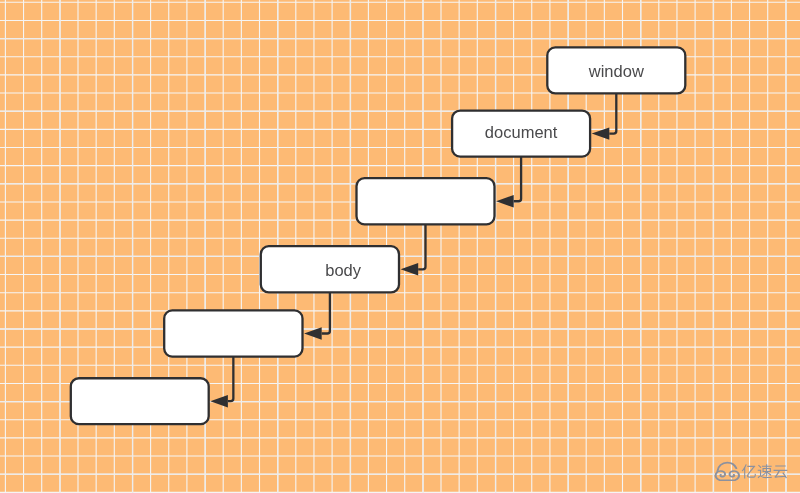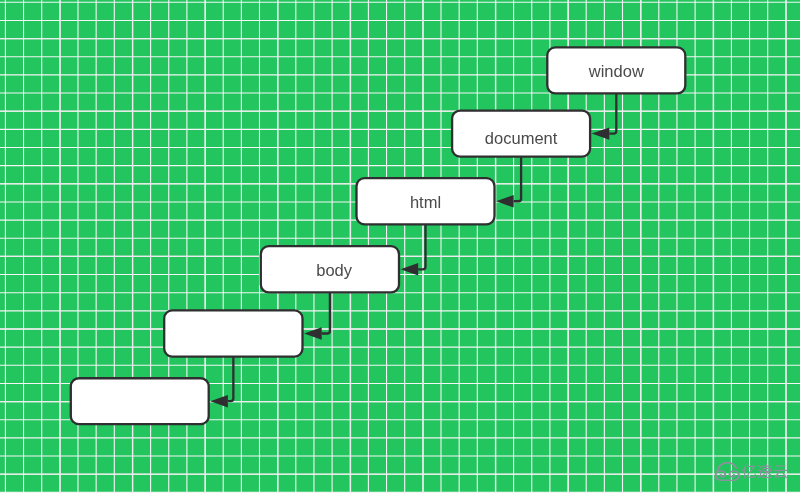--- a/index.html
+++ b/index.html
@@ -5,21 +5,21 @@
 <style>
   html, body { margin: 0; padding: 0; }
   body {
     width: 800px; height: 493px; overflow: hidden;
     background: #ffffff;
     font-family: "Liberation Sans", sans-serif;
   }
   #canvas {
     position: relative;
     width: 800px; height: 493px;
-    background: #22c55e;
+    background: #fdba74;
   }
   #grid, #diagram, #labels, #watermark {
     position: absolute; left: 0; top: 0;
     width: 800px; height: 493px;
   }
   #labels, #watermark { pointer-events: none; }
   
   #labels { transform: translateZ(0); }
   .node-label {
     position: absolute;
@@ -145,23 +145,22 @@
         <rect x="452.1" y="110.55" width="138" height="46.1" rx="8" ry="8" fill="#ffffff" stroke="#2f2f31" stroke-width="2.3"></rect>
         <rect x="356.5" y="178.15" width="138" height="46.2" rx="8" ry="8" fill="#ffffff" stroke="#2f2f31" stroke-width="2.3"></rect>
         <rect x="260.8" y="246.15" width="138.2" height="46.3" rx="8" ry="8" fill="#ffffff" stroke="#2f2f31" stroke-width="2.3"></rect>
         <rect x="164.2" y="310.45" width="138.3" height="46.1" rx="8" ry="8" fill="#ffffff" stroke="#2f2f31" stroke-width="2.3"></rect>
         <rect x="70.8" y="378.25" width="137.9" height="45.9" rx="8" ry="8" fill="#ffffff" stroke="#2f2f31" stroke-width="2.3"></rect>
       </g>
   </svg>
 
   <div id="labels">
       <div class="node-label" style="left: 547.3px; top: 48.05px; width: 138px; height: 46px; font-size: 16.5px; color: rgb(74, 74, 76);">window</div>
-      <div class="node-label" style="left: 452.1px; top: 119px; width: 138px; height: 39px; font-size: 16.5px; color: rgb(74, 74, 76);">document</div>
-      <div class="node-label" style="left: 356.5px; top: 178.75px; width: 138px; height: 46.2px; font-size: 16.5px; color: rgb(74, 74, 76);">html</div>
-      <div class="node-label" style="left: 265px; top: 246.75px; width: 138.2px; height: 46.3px; font-size: 16.5px; color: rgb(74, 74, 76);">body</div>
+      <div class="node-label" style="left: 452.1px; top: 113px; width: 138px; height: 39px; font-size: 16.5px; color: rgb(74, 74, 76);">document</div>
+      <div class="node-label" style="left: 274px; top: 246.75px; width: 138.2px; height: 46.3px; font-size: 16.5px; color: rgb(74, 74, 76);">body</div>
     </div>
 
   <svg id="watermark" width="800" height="493" viewBox="0 0 800 493">
       <g fill="none" stroke="#8c919e" stroke-width="8.2" stroke-linecap="round" stroke-linejoin="round" transform="translate(714.8,461.7) scale(0.2500,0.2020)">
         <path d="M 10.5 47 C 12.5 22 29 4.5 50 4.5 C 67 4.5 80 16 86 32.5"></path>
         <path d="M 23.61 64.70 A 5.86 5.86 0 0 0 25.99 73.26 A 10.78 10.78 0 0 0 40.08 67.07 A 15.70 15.70 0 0 0 30.47 47.17 A 20.62 20.62 0 0 0 4.51 59.81 A 25.54 25.54 0 0 0 19.75 92.05 L 80.25 92.05 A 25.54 25.54 0 0 0 95.49 59.81 A 20.62 20.62 0 0 0 69.53 47.17 A 15.70 15.70 0 0 0 59.92 67.07 A 10.78 10.78 0 0 0 74.01 73.26 A 5.86 5.86 0 0 0 76.39 64.70"></path>
       </g>
       <g fill="#8c919e">
         <path transform="translate(741.30,477.20) scale(0.01550,-0.01550)" d="M389.9 735.9H853.2V664.1H389.9ZM839.1 735.9H852.1L869.9 739.0L918.2 713.8Q916.4 710.7 913.1 707.1Q909.8 703.5 906.7 700.4Q797.7 577.5 720.7 487.1Q643.7 396.8 592.6 333.4Q541.4 270.1 511.6 228.5Q481.8 186.9 467.3 160.7Q452.9 134.5 448.6 118.6Q444.3 102.7 444.3 90.9Q444.3 62.9 470.2 50.4Q496.0 37.9 538.2 37.9L799.4 37.3Q825.9 37.3 840.1 52.4Q854.3 67.4 860.6 110.9Q866.8 154.4 869.4 238.7Q883.8 230.4 903.1 223.8Q922.3 217.2 937.7 214.3Q933.5 135.2 924.7 85.8Q915.9 36.5 900.2 10.2Q884.6 -16.0 859.0 -25.5Q833.3 -35.0 795.4 -35.0H543.0Q453.4 -35.0 411.2 -3.2Q369.1 28.5 369.1 83.3Q369.1 99.4 373.1 119.0Q377.1 138.5 391.5 167.6Q405.9 196.8 435.9 242.2Q466.0 287.5 517.5 354.0Q569.1 420.5 647.9 514.4Q726.8 608.3 839.1 735.9ZM279.8 837.6 350.4 815.9Q317.8 731.5 274.1 648.8Q230.4 566.1 179.5 493.3Q128.6 420.4 74.2 364.3Q70.6 373.1 62.9 387.2Q55.2 401.2 46.7 415.8Q38.2 430.4 31.1 438.6Q80.8 487.5 126.8 551.3Q172.8 615.1 212.2 688.5Q251.6 761.9 279.8 837.6ZM182.8 594.5 254.3 666.0 255.5 665.0V-77.5H182.8Z"></path>
         <path transform="translate(757.00,477.20) scale(0.01550,-0.01550)" d="M265.9 482.8V74.4H194.0V412.8H47.6V482.8ZM67.5 759.8 124.7 798.9Q152.9 774.7 183.3 744.5Q213.7 714.3 240.3 685.1Q266.9 655.8 283.3 632.5L223.0 587.0Q207.8 611.0 181.8 641.3Q155.8 671.6 125.8 702.9Q95.8 734.2 67.5 759.8ZM231.4 106.8Q257.0 106.8 279.9 89.5Q302.8 72.2 343.9 49.7Q392.3 22.7 456.8 14.9Q521.3 7.1 602.1 7.1Q659.5 7.1 724.4 9.2Q789.4 11.3 851.6 15.2Q913.9 19.2 961.9 24.4Q958.0 14.9 953.4 1.4Q948.9 -12.1 945.5 -25.9Q942 -39.7 941 -50.1Q914.0 -52.1 871.3 -53.8Q828.6 -55.5 779.2 -57.0Q729.8 -58.5 682.9 -59.5Q635.9 -60.5 600.2 -60.5Q511.6 -60.5 445.5 -50.3Q379.5 -40.1 327.2 -10.7Q295.7 7.5 272.2 25.0Q248.8 42.6 230.6 42.6Q213 42.6 190.1 26.9Q167.2 11.2 141.6 -14.9Q116.1 -40.9 89.0 -72.2L41.8 -9.0Q93.2 41.0 142.4 73.9Q191.7 106.8 231.4 106.8ZM427.6 527.7V400.3H826.7V527.7ZM358.0 588.5H899.4V339.8H358.0ZM318.1 735.9H944.7V670.8H318.1ZM587.3 838.8H660.0V49.2H587.3ZM569.0 362.6 624.6 341.5Q595.1 288.4 551.3 237.9Q507.5 187.3 456.7 145.9Q405.8 104.6 354.6 78.4Q349.4 87.4 341.1 97.9Q332.7 108.3 323.7 118.3Q314.8 128.4 306.5 135.3Q356.5 157.0 406.3 192.6Q456.1 228.3 498.9 272.6Q541.7 317.0 569.0 362.6ZM604.9 319.5 648.9 363.2Q697.8 331.8 750.9 293.1Q804.0 254.3 851.1 215.7Q898.2 177.1 928.2 145.4L879.6 94.6Q851.4 126.2 805.4 166.1Q759.4 205.9 706.8 246.4Q654.1 287.0 604.9 319.5Z"></path>

